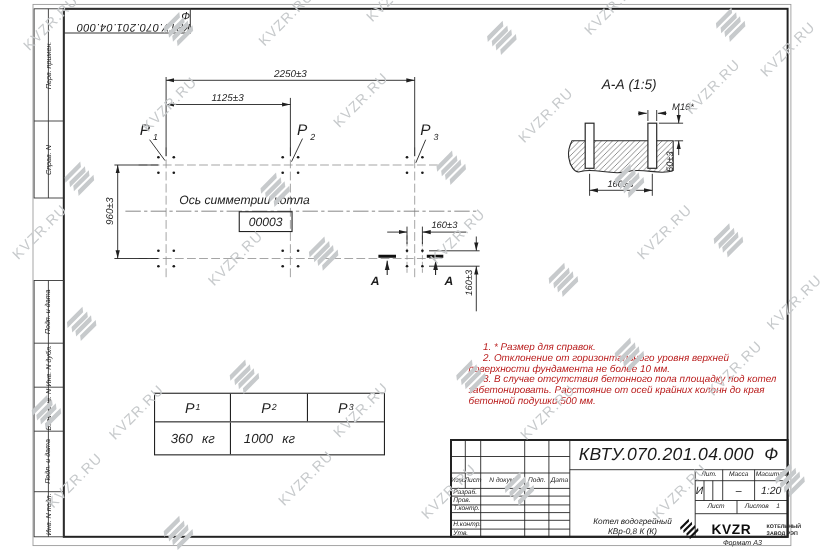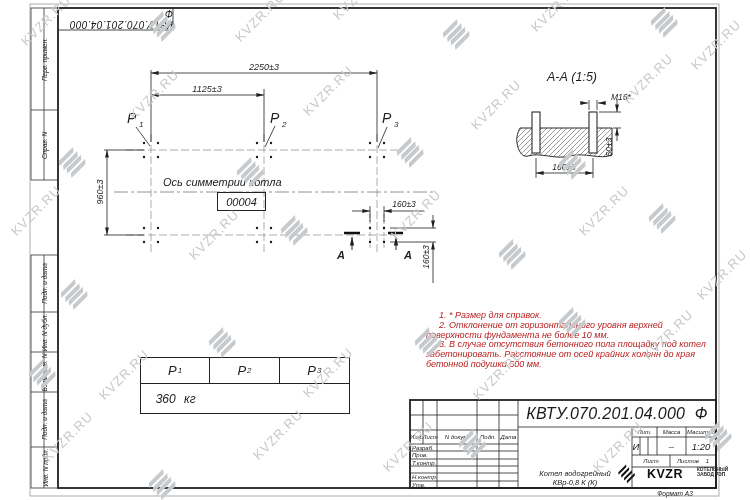--- a/index.html
+++ b/index.html
@@ -46,21 +46,21 @@
   .tb{z-index:3;color:#1a1a1a;}
   .tb-desig{font:italic 16px "Liberation Sans",sans-serif;white-space:pre;letter-spacing:.3px;}
   .tb-title{display:flex;flex-direction:column;align-items:center;justify-content:center;
             font:italic 11px/12.5px "Liberation Sans",sans-serif;}
   .tb-prod{display:flex;flex-direction:column;align-items:center;justify-content:center;
            font:italic 7.5px/9px "Liberation Sans",sans-serif;}
   .tb-s{font:italic 6px "Liberation Sans",sans-serif;}
   .tb-m{font:italic 9.5px "Liberation Sans",sans-serif;}
   .tb-row-label{font:italic 6px "Liberation Sans",sans-serif;display:flex;align-items:center;padding-left:2px;}
   .tb-listov{display:flex;align-items:center;font:italic 6px "Liberation Sans",sans-serif;}
-  .logo-cell{display:flex;align-items:flex-start;justify-content:center;gap:14px;}
+  .logo-cell{display:flex;align-items:flex-end;justify-content:center;gap:14px;}
   .tb-logo-mark{width:13px;height:14px;transform:rotate(-45deg);display:flex;flex-direction:column;justify-content:center;gap:1.5px;flex:none;}
   .tb-logo-mark i{display:block;height:2.5px;width:11px;margin:0 auto;background:#111;transform:skewX(-38deg);}
   .logo-word{font:bold 12.5px "Liberation Sans",sans-serif;letter-spacing:.5px;color:#0d0d0d;}
   .company{display:flex;flex-direction:column;font:bold 4.8px/5.4px "Liberation Sans",sans-serif;color:#222;}
   .fmt{font:italic 6.5px "Liberation Sans",sans-serif;}
 </style>
 </head>
 <body>
 
 <div id="sheet">
@@ -214,21 +214,21 @@
       <span>Взам. инв. N</span>
     </div>
   <div class="abs marg" style="left:31px;top:392px;width:27px;height:55px;">
       <span>Подп. и дата</span>
     </div>
   <div class="abs marg" style="left:31px;top:447px;width:27px;height:41px;">
       <span>Инв. N подл.</span>
     </div>
 
   <div class="abs axis-label" style="left:163px;top:176px;">Ось симметрии котла</div>
-  <div class="abs elev cflex" style="left:217px;top:192px;width:47px;height:17px;">00004</div>
+  <div class="abs elev cflex" style="left:217px;top:192px;width:47px;height:17px;">00003</div>
 
   <div class="abs notes" style="left:426px;top:311px;">
     <p>1. * Размер для справок.</p>
     <p>2. Отклонение от горизонтального уровня верхней поверхности фундамента не более 10 мм.</p>
     <p>3. В случае отсутствия бетонного пола площадку под котел забетонировать. Расстояние от осей крайних колонн до края бетонной подушки 500 мм.</p>
   </div>
 
   <div class="abs loads">
     <div class="lt-row lt-head">
       <div class="lt-cell">
@@ -239,20 +239,21 @@
           <span>P</span>
           <sub>2</sub>
         </div>
       <div class="lt-cell">
           <span>P</span>
           <sub>3</sub>
         </div>
     </div>
     <div class="lt-row">
       <div class="lt-cell lt-val">360 кг</div>
+      <div class="lt-cell lt-val">1000 кг</div>
     </div>
   </div>
 
   <div class="abs tb tb-desig cflex" style="left:518px;top:400px;width:198px;height:27px;">КВТУ.070.201.04.000  Ф</div>
 
 
   <div class="abs tb tb-prod" style="left:518px;top:467px;width:114px;height:21px;">
     <span>Котел водогрейный</span>
     <span>КВр-0,8 К (К)</span>
   </div>

